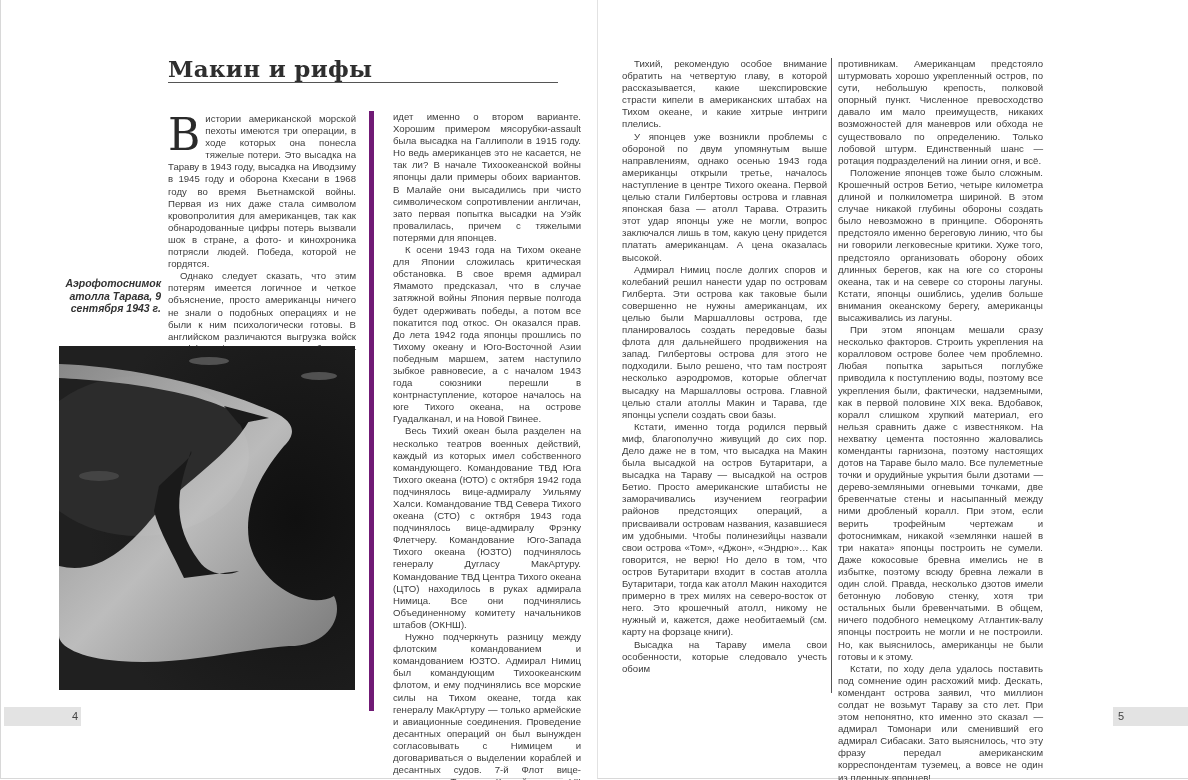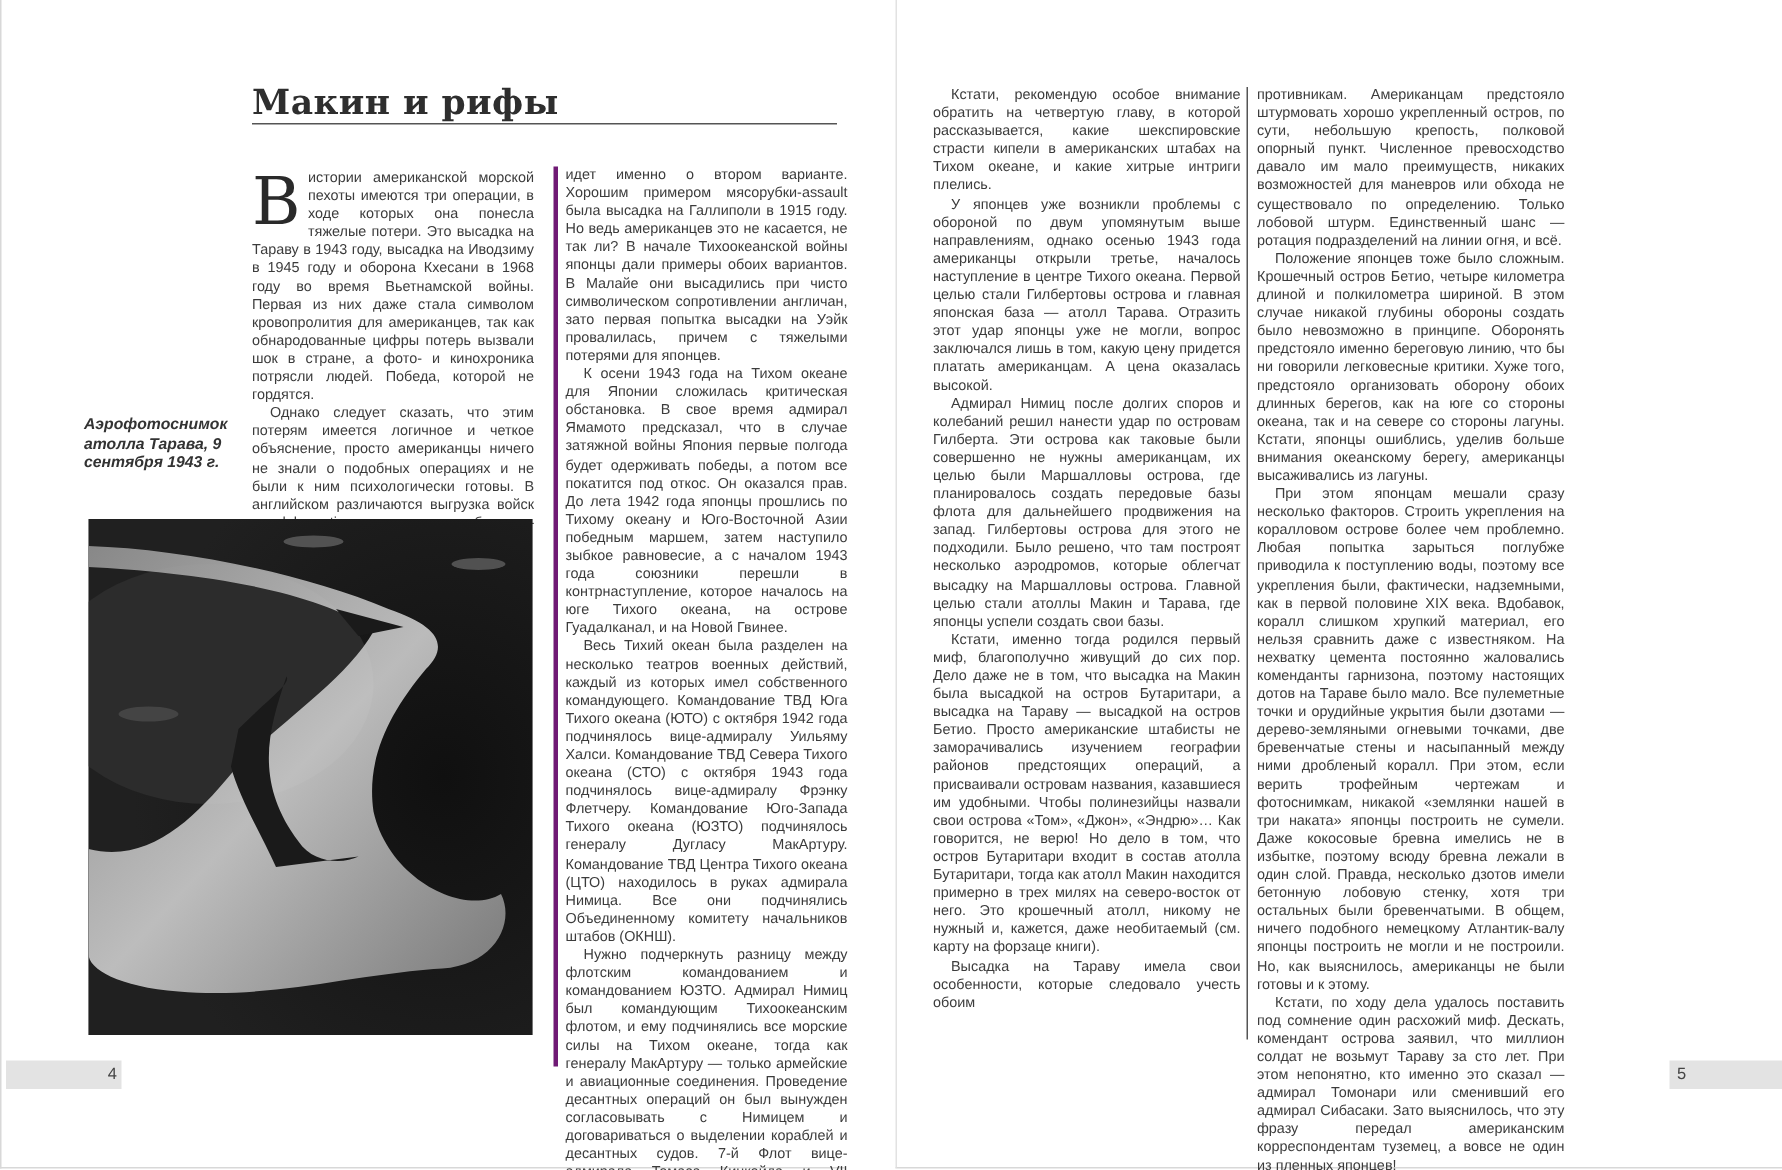--- a/index.html
+++ b/index.html
@@ -10,22 +10,22 @@
   .page-right { left:597px; width:590px; border-left:1px solid #e2e2e2; border-bottom:1px solid #d8d8d8; }
   .title { position:absolute; left:167px; top:55px; font-family:"DejaVu Serif", serif; font-weight:bold;
            font-size:23px; color:#2e2e2e; letter-spacing:0.3px; }
   .title-rule { position:absolute; left:167px; top:82px; width:390px; height:1px; background:#555; }
   .col { position:absolute; font-size:9.6px; line-height:12.1px; text-align:justify; color:#3c3c3c; }
   .col p { margin:0; text-indent:12px; }
   .col p.noindent { text-indent:0; }
   .dropcap { float:left; font-family:"DejaVu Serif", serif; font-size:44px; line-height:36px;
              margin:4px 5px 0 0; color:#2a2a2a; }
   .col-left-1 { left:167px; top:113px; width:188px; }
-  .col-left-2 { left:368px; top:113px; width:188px; border-left:3px solid #701a75; padding-left:5px; top:111px; height:600px; }
-  .caption { position:absolute; left:55px; top:277px; width:105px; text-align:left; font-style:italic;
+  .col-left-2 { left:368px; top:113px; width:188px; border-left:5px solid #701a75; padding-left:19px; top:111px; height:600px; }
+  .caption { position:absolute; left:55px; top:277px; width:105px; text-align:right; font-style:italic;
              font-weight:bold; font-size:10.5px; line-height:12.5px; color:#333; }
   .photo { position:absolute; left:58px; top:346px; width:296px; height:344px; overflow:hidden;
            background:radial-gradient(ellipse at 20% 20%, #3a3a3a 0%, #141414 60%, #0a0a0a 100%); }
   .col-right-1 { left:622px; top:58px; width:205px; }
   .col-right-2 { left:838px; top:58px; width:205px; }
   .vrule { position:absolute; left:831px; top:58px; width:1px; height:635px; background:#555; }
   .pagenum { position:absolute; top:707px; height:19px; background:#e3e3e3; font-size:11px; color:#444;
              line-height:19px; }
   .pagenum-left { left:3px; width:74px; text-align:right; padding-right:3px; }
   .pagenum-right { left:1113px; width:70px; padding-left:5px; }
@@ -74,21 +74,21 @@
     <p>Весь Тихий океан была разделен на несколько театров военных действий, каждый из которых имел собственного командующего. Командование ТВД Юга Тихого океана (ЮТО) с октября 1942 года подчинялось вице-адмиралу Уильяму Халси. Командование ТВД Севера Тихого океана (СТО) с октября 1943 года подчинялось вице-адмиралу Фрэнку Флетчеру. Командование Юго-Запада Тихого океана (ЮЗТО) подчинялось генералу Дугласу МакАртуру. Командование ТВД Центра Тихого океана (ЦТО) находилось в руках адмирала Нимица. Все они подчинялись Объединенному комитету начальников штабов (ОКНШ).</p>
     <p>Нужно подчеркнуть разницу между флотским командованием и командованием ЮЗТО. Адмирал Нимиц был командующим Тихоокеанским флотом, и ему подчинялись все морские силы на Тихом океане, тогда как генералу МакАртуру — только армейские и авиационные соединения. Проведение десантных операций он был вынужден согласовывать с Нимицем и договариваться о выделении кораблей и десантных судов. 7-й Флот вице-адмирала Томаса Кинкейда и VII десантное соединение контр-адмирала Дэниела Барби находились в его оперативном подчинении. Положение осложняло наличие в составе 7-го флота кораблей Британской империи,</p>
   </div>
 
   <div class="pagenum pagenum-left">4</div>
 </div>
 
 <div class="page page-right"></div>
 
 <div class="col col-right-1">
-  <p>Кстати, рекомендую особое внимание обратить на четвертую главу, в которой рассказывается, какие шекспировские страсти кипели в американских штабах на Тихом океане, и какие хитрые интриги плелись.</p>
+  <p>Тихий, рекомендую особое внимание обратить на четвертую главу, в которой рассказывается, какие шекспировские страсти кипели в американских штабах на Тихом океане, и какие хитрые интриги плелись.</p>
   <p>У японцев уже возникли проблемы с обороной по двум упомянутым выше направлениям, однако осенью 1943 года американцы открыли третье, началось наступление в центре Тихого океана. Первой целью стали Гилбертовы острова и главная японская база — атолл Тарава. Отразить этот удар японцы уже не могли, вопрос заключался лишь в том, какую цену придется платать американцам. А цена оказалась высокой.</p>
   <p>Адмирал Нимиц после долгих споров и колебаний решил нанести удар по островам Гилберта. Эти острова как таковые были совершенно не нужны американцам, их целью были Маршалловы острова, где планировалось создать передовые базы флота для дальнейшего продвижения на запад. Гилбертовы острова для этого не подходили. Было решено, что там построят несколько аэродромов, которые облегчат высадку на Маршалловы острова. Главной целью стали атоллы Макин и Тарава, где японцы успели создать свои базы.</p>
   <p>Кстати, именно тогда родился первый миф, благополучно живущий до сих пор. Дело даже не в том, что высадка на Макин была высадкой на остров Бутаритари, а высадка на Тараву — высадкой на остров Бетио. Просто американские штабисты не заморачивались изучением географии районов предстоящих операций, а присваивали островам названия, казавшиеся им удобными. Чтобы полинезийцы назвали свои острова «Том», «Джон», «Эндрю»… Как говорится, не верю! Но дело в том, что остров Бутаритари входит в состав атолла Бутаритари, тогда как атолл Макин находится примерно в трех милях на северо-восток от него. Это крошечный атолл, никому не нужный и, кажется, даже необитаемый (см. карту на форзаце книги).</p>
   <p>Высадка на Тараву имела свои особенности, которые следовало учесть обоим</p>
 </div>
 
 <div class="vrule"></div>
 
 <div class="col col-right-2">
   <p class="noindent">противникам. Американцам предстояло штурмовать хорошо укрепленный остров, по сути, небольшую крепость, полковой опорный пункт. Численное превосходство давало им мало преимуществ, никаких возможностей для маневров или обхода не существовало по определению. Только лобовой штурм. Единственный шанс — ротация подразделений на линии огня, и всё.</p>

